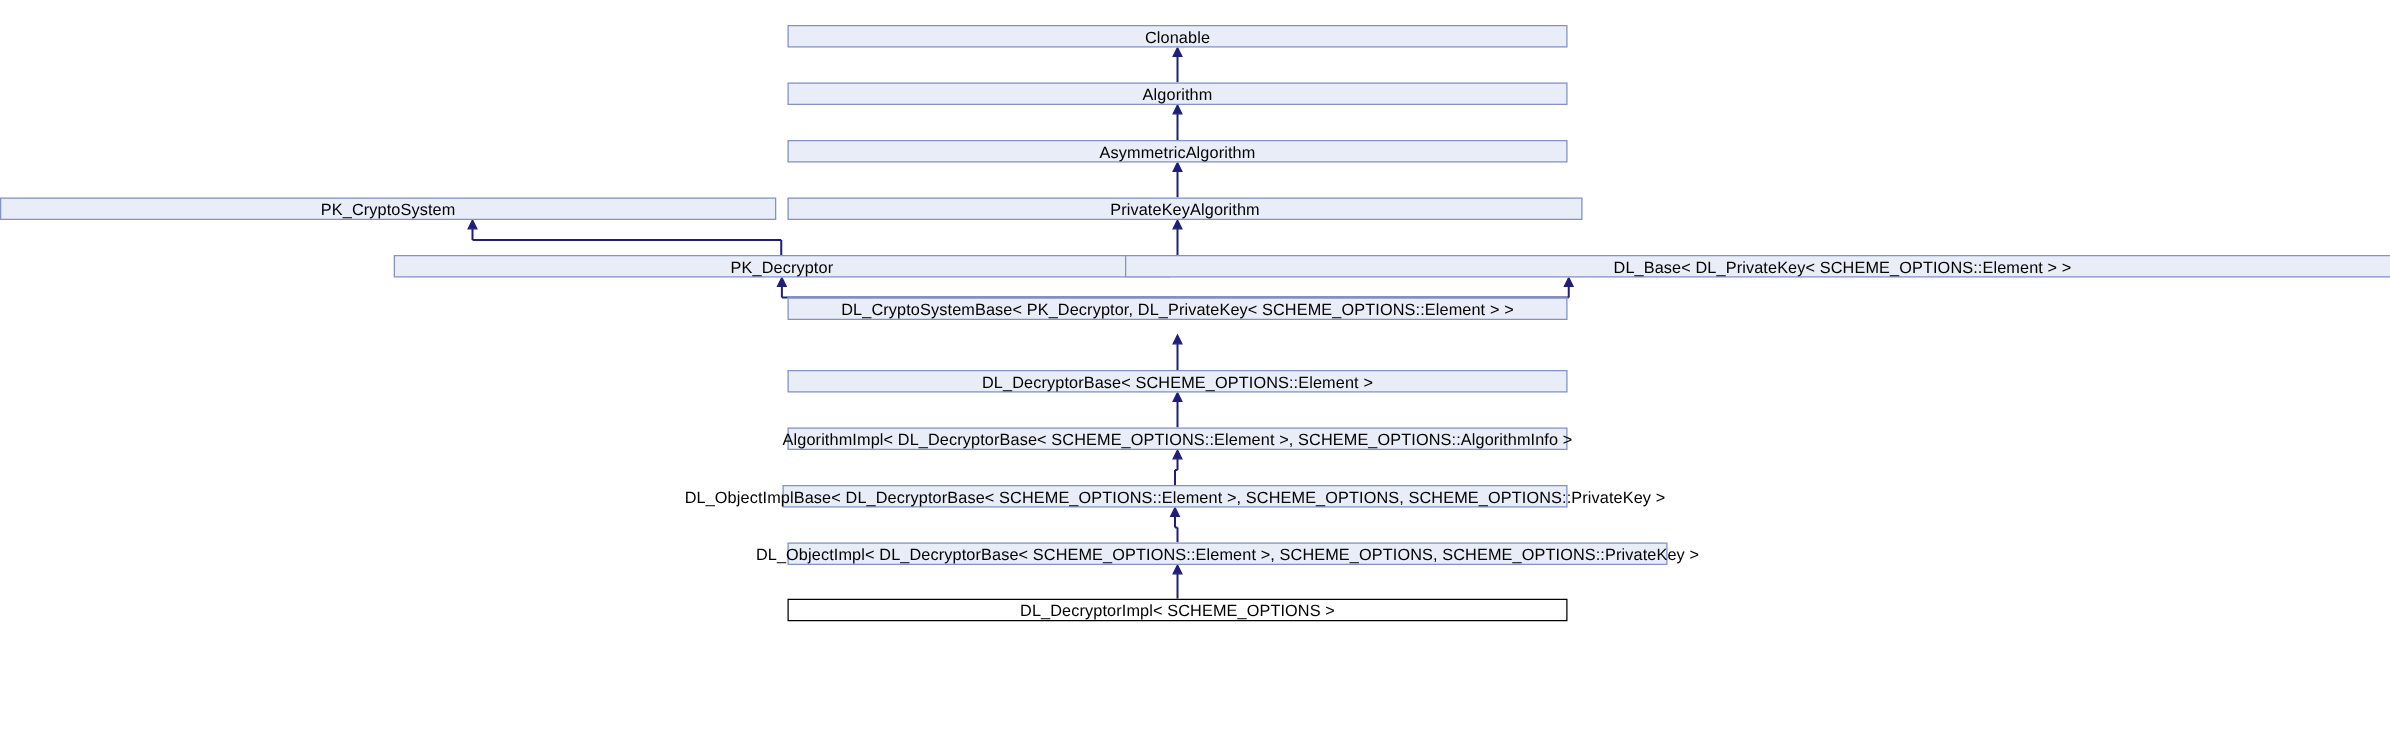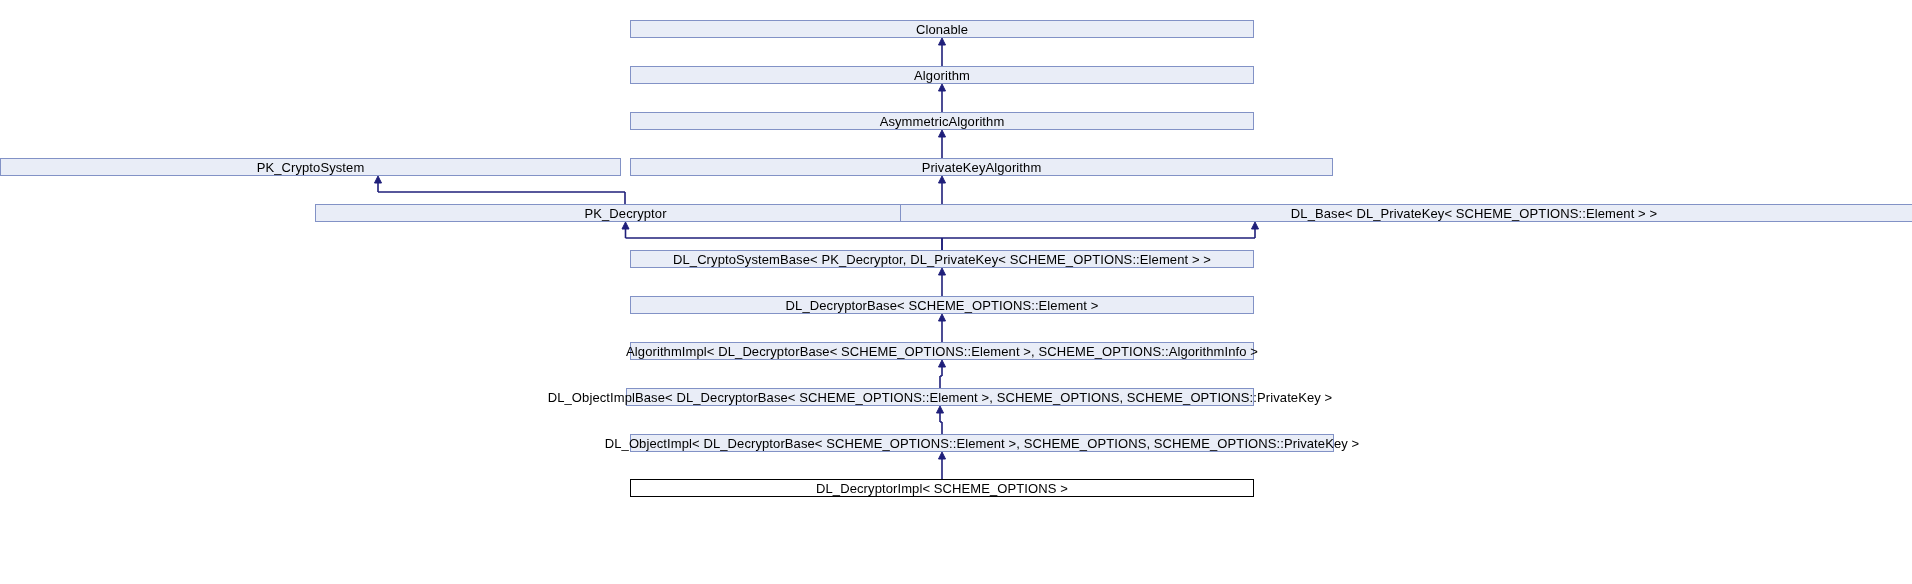--- a/index.html
+++ b/index.html
@@ -113,30 +113,30 @@
       </div>
       <div class="node" id="node-algorithm" style="left: 630px; top: 46px; width: 624px; height: 18px;">
         <span class="label">Algorithm</span>
       </div>
       <div class="node" id="node-asymmetric-algorithm" style="left: 630px; top: 92px; width: 624px; height: 18px;">
         <span class="label">AsymmetricAlgorithm</span>
       </div>
       <div class="node" id="node-pk-cryptosystem" style="left: 0px; top: 138px; width: 621px; height: 18px;">
         <span class="label">PK_CryptoSystem</span>
       </div>
-      <div class="node" id="node-privatekey-algorithm" style="left: 630px; top: 138px; width: 703px; height: 18px; text-align: center;">
+      <div class="node" id="node-privatekey-algorithm" style="left: 630px; top: 138px; width: 636px; height: 18px; text-align: center;">
         <span class="label">PrivateKeyAlgorithm</span>
       </div>
       <div class="node" id="node-pk-decryptor" style="left: 315px; top: 184px; width: 621px; height: 18px;">
         <span class="label">PK_Decryptor</span>
       </div>
       <div class="node" id="node-dl-base" style="left: 900px; top: 184px; width: 1148px; height: 18px; text-align: center;">
         <span class="label">DL_Base&lt; DL_PrivateKey&lt; SCHEME_OPTIONS::Element &gt; &gt;</span>
       </div>
-      <div class="node" id="node-dl-cryptosystembase" style="left: 630px; top: 230px; width: 624px; height: 18px;">
+      <div class="node" id="node-dl-cryptosystembase" style="left: 630px; top: 218px; width: 624px; height: 18px;">
         <span class="label">DL_CryptoSystemBase&lt; PK_Decryptor, DL_PrivateKey&lt; SCHEME_OPTIONS::Element &gt; &gt;</span>
       </div>
       <div class="node" id="node-dl-decryptorbase" style="left: 630px; top: 276px; width: 624px; height: 18px;">
         <span class="label">DL_DecryptorBase&lt; SCHEME_OPTIONS::Element &gt;</span>
       </div>
       <div class="node" id="node-algorithmimpl" style="left: 630px; top: 322px; width: 624px; height: 18px;">
         <span class="label">AlgorithmImpl&lt; DL_DecryptorBase&lt; SCHEME_OPTIONS::Element &gt;, SCHEME_OPTIONS::AlgorithmInfo &gt;</span>
       </div>
       <div class="node" id="node-dl-objectimplbase" style="left: 626px; top: 368px; width: 628px; height: 18px;">
         <span class="label">DL_ObjectImplBase&lt; DL_DecryptorBase&lt; SCHEME_OPTIONS::Element &gt;, SCHEME_OPTIONS, SCHEME_OPTIONS::PrivateKey &gt;</span>

